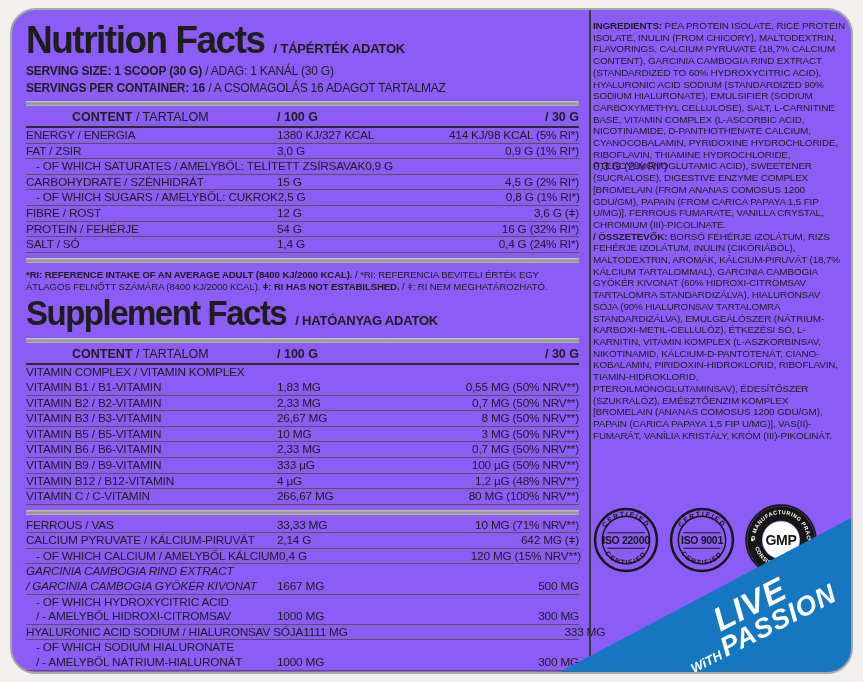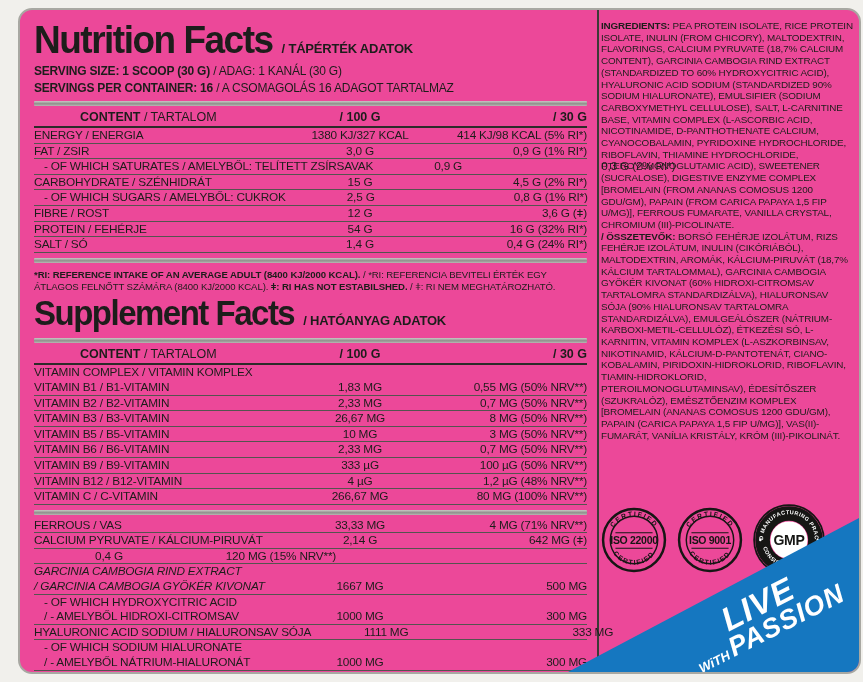--- a/index.html
+++ b/index.html
@@ -1,34 +1,34 @@
 <!DOCTYPE html>
 <html><head>
 <meta charset="utf-8">
 <style>
   html,body{margin:0;padding:0;background:#f1f0ec;}
   body{font-family:"Liberation Sans","DejaVu Sans",sans-serif;color:#1d1d1b;}
   #stage{position:relative;width:863px;height:682px;background:#f1f0ec;overflow:hidden;}
-  .label{position:absolute;left:18px;top:8px;width:839px;height:662px;background:#ec4899;
-         border:2px solid #a8a8a2;border-radius:14px;overflow:hidden;}
+  .label{position:absolute;left:10px;top:8px;width:839px;height:662px;background:#8b5cf6;
+         border:2px solid #a8a8a2;border-radius:26px;overflow:hidden;}
   
   .left-col{position:absolute;left:0;top:0;width:553px;height:100%;
             border-right:2px solid #3c3b37;padding:8px 10px 0 14px;box-sizing:content-box;}
   .titlebar{display:flex;align-items:baseline;gap:9px;margin-top:2px;}
   .big-title{font-size:37px;font-weight:800;letter-spacing:-1.5px;transform:scaleY(1.05);transform-origin:left bottom;white-space:nowrap;}
   .big-title.sup{font-size:33px;}
   .title-suffix{font-size:13px;font-weight:700;letter-spacing:-0.2px;white-space:nowrap;}
   .serving{font-size:12px;line-height:15px;letter-spacing:-0.2px;margin-top:2px;}
   .serving b{letter-spacing:-0.2px;}
   .thickbar{height:5px;margin:5px 0 3px 0;background:linear-gradient(180deg,#c9c9c5 0%,#8f8f8b 55%,#b9b9b5 100%);border-radius:1px;}
   .t-head{display:flex;align-items:baseline;font-weight:700;font-size:12.5px;line-height:16px;
           border-bottom:2px solid #2c2b29;padding-bottom:1px;}
   .t-head .nm{flex:1;margin-left:46px;}
   .t-head .nm .lt{font-weight:400;}
-  .v100{width:150px;flex:0 0 auto;text-align:center;white-space:nowrap;}
+  .v100{width:150px;flex:0 0 auto;text-align:left;white-space:nowrap;}
   .v30{width:152px;flex:0 0 auto;text-align:right;white-space:nowrap;}
   .t-row{font-size:11.8px;line-height:14.6px;border-bottom:1px solid #55544f;letter-spacing:-0.2px;}
   .t-row.nb{border-bottom:none;}
   .t-row .l1,.t-row .l2{display:flex;align-items:baseline;}
   .t-row .nm{flex:1;white-space:nowrap;overflow:visible;}
   .t-row.ind .nm{padding-left:10px;}
   .t-row b{font-weight:400;}
   .it{font-style:italic;}
   .footnote{font-size:9.6px;line-height:11.8px;letter-spacing:-0.1px;padding:3px 0 2px 0;}
   .footnote b{font-weight:700;}
@@ -205,32 +205,33 @@
               <span class="nm"><b>VITAMIN C</b><span> / C-VITAMIN</span></span>
               <span class="v100">266,67 MG</span>
               <span class="v30">80 MG (100% NRV**)</span>
             </div>
           </div>
           <div class="thickbar"></div>
           <div class="t-row">
             <div class="l1">
               <span class="nm"><b>FERROUS</b><span> / VAS</span></span>
               <span class="v100">33,33 MG</span>
-              <span class="v30">4 MG (71% NRV**)</span>
+              <span class="v30">10 MG (71% NRV**)</span>
             </div>
           </div>
           <div class="t-row">
             <div class="l1">
               <span class="nm"><b>CALCIUM PYRUVATE</b><span> / KÁLCIUM-PIRUVÁT</span></span>
               <span class="v100">2,14 G</span>
               <span class="v30">642 MG (ǂ)</span>
             </div>
           </div>
           <div class="t-row ind">
             <div class="l1">
+              <span class="nm"><b>- OF WHICH CALCIUM</b><span> / AMELYBŐL KÁLCIUM</span></span>
               <span class="v100">0,4 G</span>
               <span class="v30">120 MG (15% NRV**)</span>
             </div>
           </div>
           <div class="t-row">
             <div class="l1">
               <span class="nm it"><b>GARCINIA CAMBOGIA RIND EXTRACT</b></span>
             </div>
             <div class="l2">
               <span class="nm it">/ GARCINIA CAMBOGIA GYÖKÉR KIVONAT</span>

